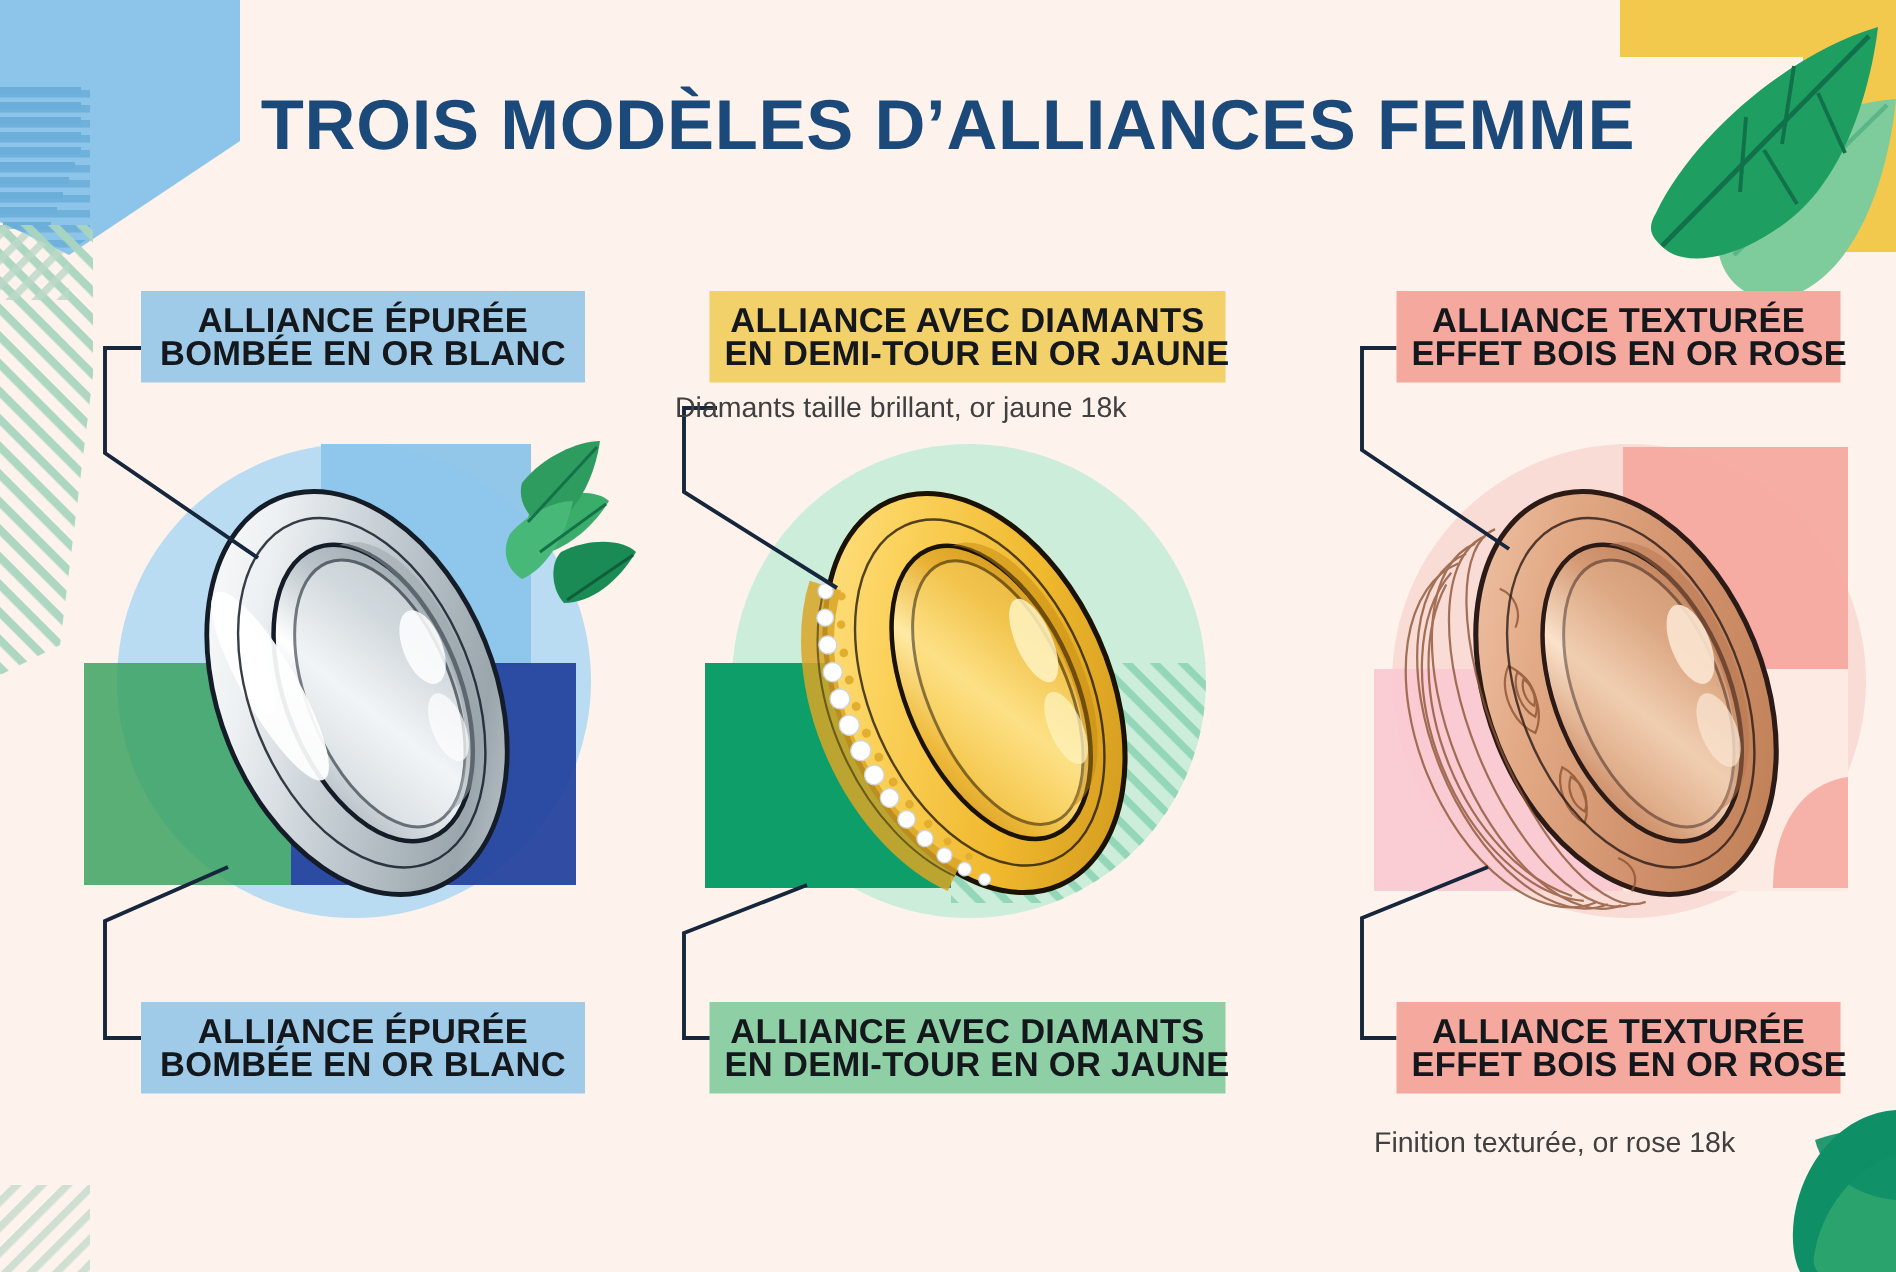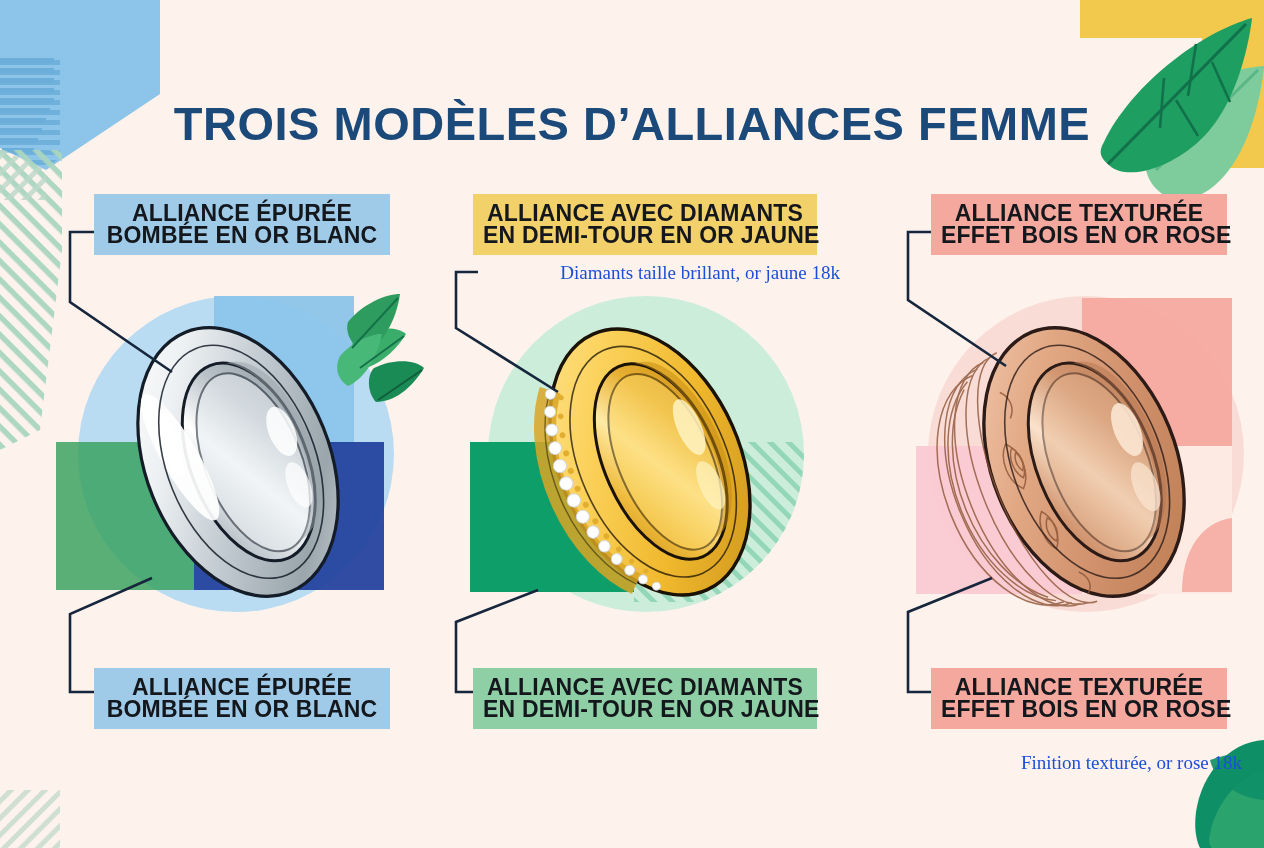--- a/index.html
+++ b/index.html
@@ -31,21 +31,20 @@
     left: 0; right: 0;
     top: 58px;
     text-align: center;
     font-size: 47px;
     line-height: 50px;
     font-weight: bold;
     letter-spacing: 0.5px;
     color: #1b4a7a;
     font-family: "Liberation Sans", sans-serif;
     white-space: nowrap;
-    margin-top: 41px;
   }
 
   
   .column { position: absolute; top: 0; width: 420px; height: 848px; }
   #col-0 { left: 0px; }
   #col-1 { left: 420px; }
   #col-2 { left: 876px; }
 
   
   .chip {
@@ -67,25 +66,25 @@
   #chip-top-1 { left: 53px;  width: 344px; background: #f2d06a; }
   #chip-top-2 { left: 55px;  width: 296px; background: #f4a89e; }
 
   #chip-bot-0 { left: 94px;  width: 296px; background: #9fcbe8; }
   #chip-bot-1 { left: 53px;  width: 344px; background: #8fcfa5; }
   #chip-bot-2 { left: 55px;  width: 296px; background: #f4a89e; }
 
   
   .caption {
     position: absolute;
-    text-align: right;
+    text-align: left;
     font-size: 19px;
     line-height: 25px;
-    color: #1d4ed8;
-    font-family: Liberation Serif, serif;
+    color: #404040;
+    font-family: Liberation Sans, sans-serif;
   }
   #cap-top-1 { left: 30px; width: 390px; top: 260px; }
   #cap-bot-0 { left: 74px; width: 336px; top: 730px; }
   #cap-bot-1 { left: 40px; width: 370px; top: 730px; }
   #cap-bot-2 { left: 40px; width: 326px; top: 730px; margin-top: 20px; }
 
   
   .art { position: absolute; }
   #art-0 { left: 56px;  top: 282px; }
   #art-1 { left: 28px;  top: 282px; }

